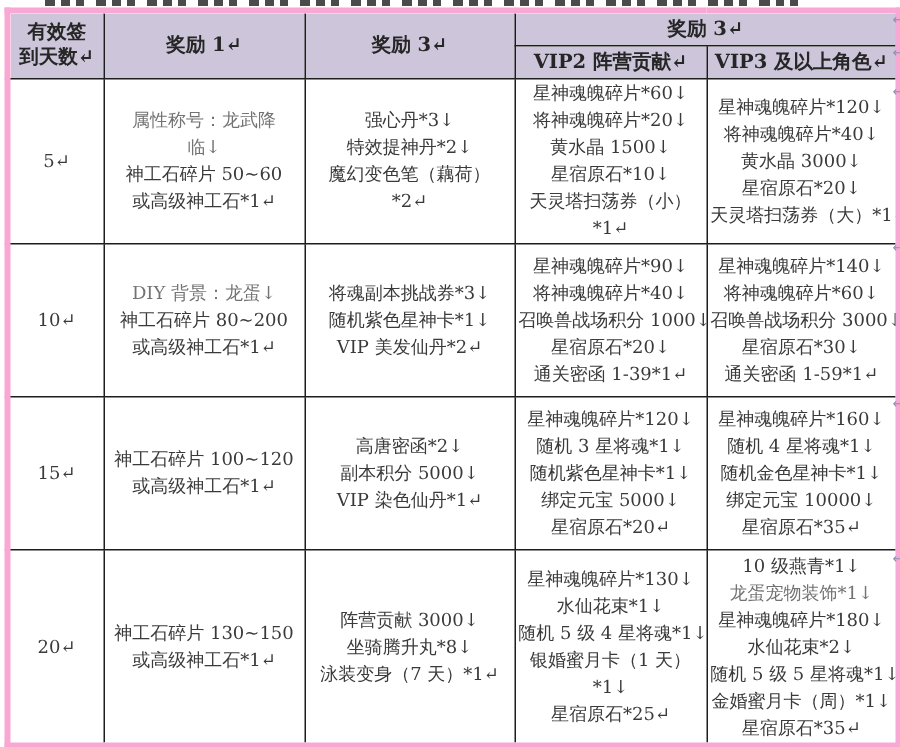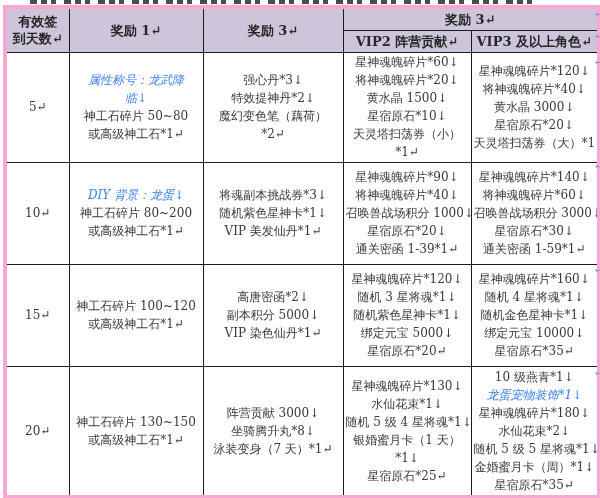--- a/index.html
+++ b/index.html
@@ -21,21 +21,21 @@
   td{
     border:1px solid #1d1d1d;
     text-align:center;vertical-align:middle;
     color:#3a3a3a;font-size:12px;line-height:18px;
     padding:0 2px;overflow:hidden;
   }
   tr.hdr td{
     background:#cdc5d9;color:#262626;font-weight:bold;font-size:13px;line-height:17px;
   }
   .line{white-space:nowrap;}
-  .red{color:#3b82f6;font-style:italic;}
+  .red{color:#737373;}
   .endmark{
     position:absolute;left:595px;color:#8a90b4;font-size:9px;line-height:9px;
     font-family:"DejaVu Sans","Liberation Sans",sans-serif;
   }
 </style>
 </head>
 <body>
 
 <div class="crop-strip"></div>
 
@@ -60,21 +60,21 @@
   <tr class="hdr" style="height:22px">
     <td>VIP2 阵营贡献↵</td>
     <td>VIP3 及以上角色↵</td>
   </tr>
 
   <tr style="height:110px">
     <td>5↵</td>
     <td>
       <div class="line red">属性称号：龙武降</div>
       <div class="line red">临↓</div>
-      <div class="line">神工石碎片 50~80</div>
+      <div class="line">神工石碎片 50~60</div>
       <div class="line">或高级神工石*1↵</div>
     </td>
     <td>
       <div class="line">强心丹*3↓</div>
       <div class="line">特效提神丹*2↓</div>
       <div class="line">魔幻变色笔（藕荷）</div>
       <div class="line">*2↵</div>
     </td>
     <td>
       <div class="line">星神魂魄碎片*60↓</div>
@@ -96,21 +96,21 @@
   <tr style="height:102px">
     <td>10↵</td>
     <td>
       <div class="line red">DIY 背景：龙蛋↓</div>
       <div class="line">神工石碎片 80~200</div>
       <div class="line">或高级神工石*1↵</div>
     </td>
     <td>
       <div class="line">将魂副本挑战券*3↓</div>
       <div class="line">随机紫色星神卡*1↓</div>
-      <div class="line">VIP 美发仙丹*1↵</div>
+      <div class="line">VIP 美发仙丹*2↵</div>
     </td>
     <td>
       <div class="line">星神魂魄碎片*90↓</div>
       <div class="line">将神魂魄碎片*40↓</div>
       <div class="line">召唤兽战场积分 1000↓</div>
       <div class="line">星宿原石*20↓</div>
       <div class="line">通关密函 1-39*1↵</div>
     </td>
     <td>
       <div class="line">星神魂魄碎片*140↓</div>

